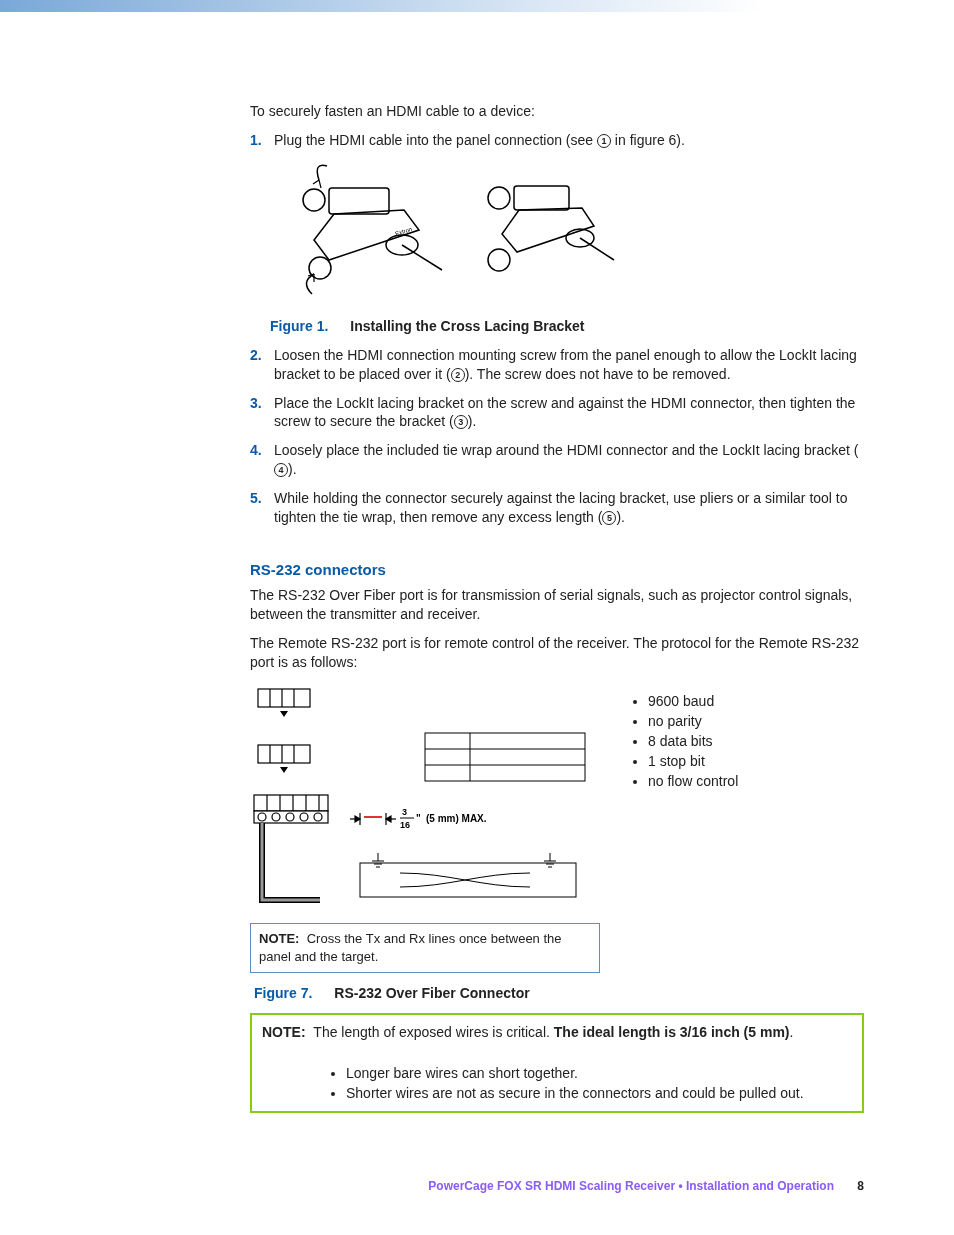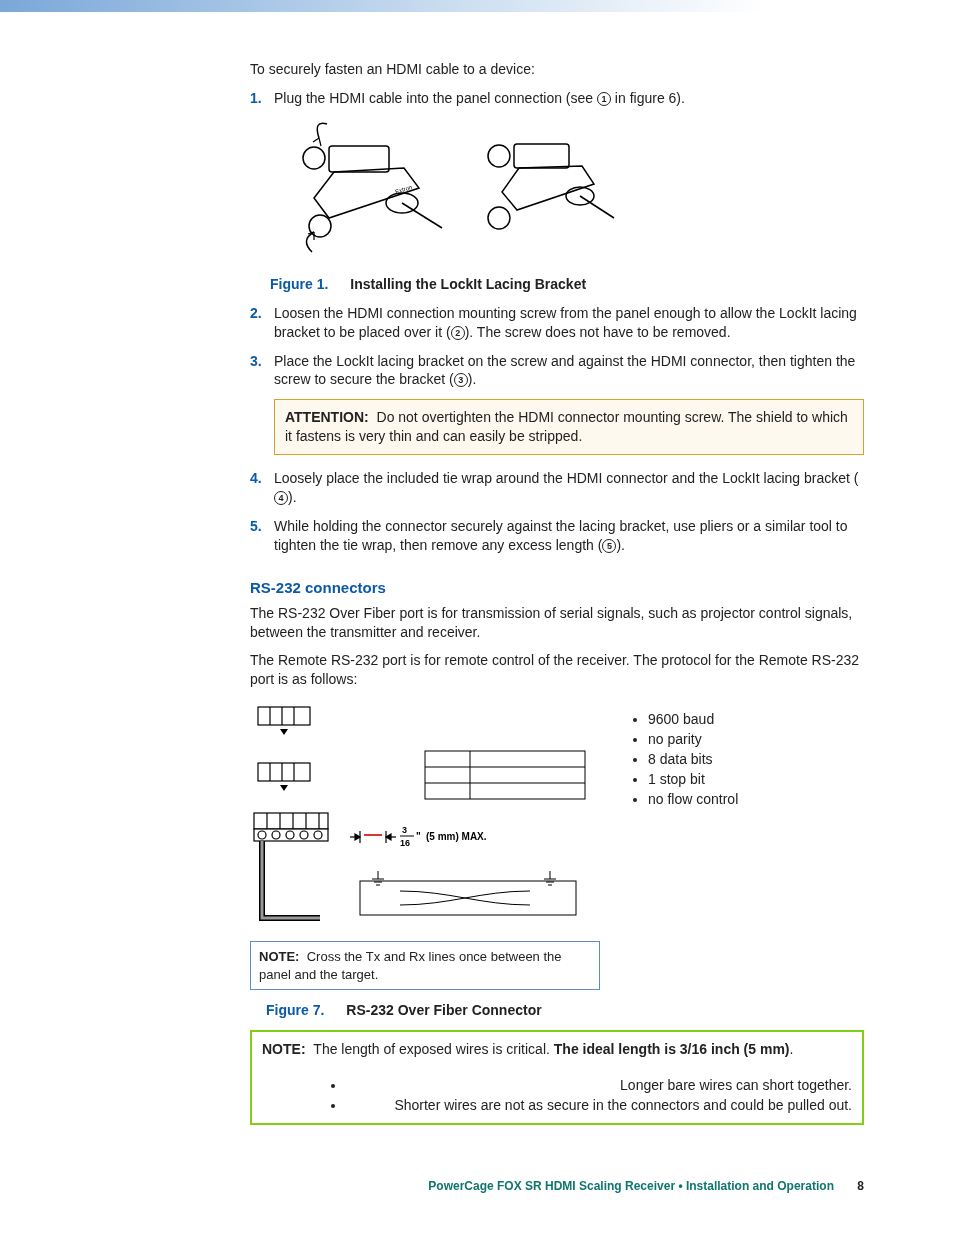--- a/index.html
+++ b/index.html
@@ -10,40 +10,40 @@
     width: 954px;
     height: 1235px;
     position: relative;
     background: #fff;
   }
   .top-rule {
     height: 12px;
     background: linear-gradient(to right, #7aa8d8 0%, #cfe0f2 50%, #ffffff 80%);
   }
   .content {
-    padding: 48px 90px 0 250px;
+    padding: 90px 90px 0 250px;
   }
   p { margin: 0 0 10px 0; line-height: 1.35; }
   .step-row { display: flex; margin: 0 0 10px 0; line-height: 1.35; }
   .step-num { color: #0b5aa6; font-weight: bold; width: 24px; flex: none; }
   .figure-label { font-weight: bold; margin: 8px 0 12px 20px; }
   .figure-num { color: #0b5aa6; font-weight: bold; margin-right: 22px; }
   .attention-box {
     border: 1.5px solid #d8a12a;
     background: #fdf9ef;
     padding: 8px 10px;
     margin: 6px 0 14px 24px;
     line-height: 1.35;
   }
   .attention-label { font-weight: bold; font-family: Arial, Helvetica, sans-serif; }
   h3.rs232 {
     color: #0b5aa6;
     font-weight: bold;
     font-size: 15px;
-    margin: 24px 0 8px 0;
+    margin: 34px 0 8px 0;
   }
   .spec-cols { display: flex; align-items: flex-start; gap: 30px; margin-top: 14px;}
   .wiring-block {
     width: 350px;
     flex: none;
   }
   .wiring-svg-holder { border-bottom: none; }
   .inner-note {
     border: 1px solid #5b8fc4;
     padding: 6px 8px;
@@ -52,28 +52,28 @@
     margin-top: -2px;
   }
   ul.baud { margin: 4px 0 0 0; padding-left: 18px; }
   ul.baud li { margin: 4px 0; }
   .big-note {
     border: 2px solid #84cc16;
     padding: 8px 10px;
     margin: 10px 0 0 0;
     line-height: 1.4;
   }
-  .big-note ul { margin: 16px 0 0 70px; padding-left: 14px; text-align: right; }
+  .big-note ul { margin: 22px 0 0 70px; padding-left: 14px; }
   .footer {
     position: absolute;
     bottom: 42px;
     right: 90px;
     font-size: 12px;
   }
-  .footer .title { color: #0f766e; font-weight: bold; }
+  .footer .title { color: #8b5cf6; font-weight: bold; }
   .footer .pg { margin-left: 20px; font-weight: bold; }
   .enc-num {
     display: inline-block;
     width: 12px; height: 12px;
     border: 1.3px solid #222;
     border-radius: 50%;
     font-size: 9px;
     line-height: 12px;
     text-align: center;
     vertical-align: 1px;
@@ -117,40 +117,37 @@
         <path d="M245 50 L228 74 L243 92 L320 66 L308 48 Z"></path>
         <ellipse cx="306" cy="78" rx="14" ry="9"></ellipse>
         <path d="M306 78 L340 100"></path>
         <circle cx="225" cy="100" r="11" fill="#fff"></circle>
         <text x="122" y="76" font-size="6" fill="#000" stroke="none" transform="rotate(-18 122 76)">Extron</text>
       </g>
     </svg>
   </div>
 
   <div class="figure-label">
-    <span class="figure-num">Figure 1.</span><span>Installing the LockIt Lacing Bracket</span>
+    <span class="figure-num">Figure 1.</span><span>Installing the Cross Lacing Bracket</span>
   </div>
 
   <div class="step-row">
     <div class="step-num">2.</div>
     <div>
       <span>Loosen the HDMI connection mounting screw from the panel enough to allow the LockIt lacing bracket to be placed over it (</span><span class="enc-num">2</span><span>). The screw does not have to be removed.</span>
     </div>
   </div>
 
   <div class="step-row">
     <div class="step-num">3.</div>
     <div>
       <span>Place the LockIt lacing bracket on the screw and against the HDMI connector, then tighten the screw to secure the bracket (</span><span class="enc-num">3</span><span>).</span>
     </div>
   </div>
 
-  <div class="attention-box">
-    <span class="attention-label">ATTENTION:</span>&nbsp;&nbsp;<span>Do not overtighten the HDMI connector mounting screw. The shield to which it fastens is very thin and can easily be stripped.</span>
-  </div>
 
   <div class="step-row">
     <div class="step-num">4.</div>
     <div>
       <span>Loosely place the included tie wrap around the HDMI connector and the LockIt lacing bracket (</span><span class="enc-num">4</span><span>).</span>
     </div>
   </div>
 
   <div class="step-row">
     <div class="step-num">5.</div>
@@ -248,21 +245,21 @@
 
     <ul class="baud">
       <li>9600 baud</li>
       <li>no parity</li>
       <li>8 data bits</li>
       <li>1 stop bit</li>
       <li>no flow control</li>
     </ul>
   </div>
 
-  <div class="figure-label" style="margin-left:16px; margin-top:12px;">
+  <div class="figure-label" style="margin-left:4px; margin-top:12px;">
     <span class="figure-num">Figure 7.</span><span>RS-232 Over Fiber Connector</span>
   </div>
 
   <div class="big-note">
     <b>NOTE:</b>&nbsp;&nbsp;<span>The length of exposed wires is critical. </span><b>The ideal length is 3/16 inch (5 mm)</b><span>.</span>
     <ul>
       <li>Longer bare wires can short together.</li>
       <li>Shorter wires are not as secure in the connectors and could be pulled out.</li>
     </ul>
   </div>

